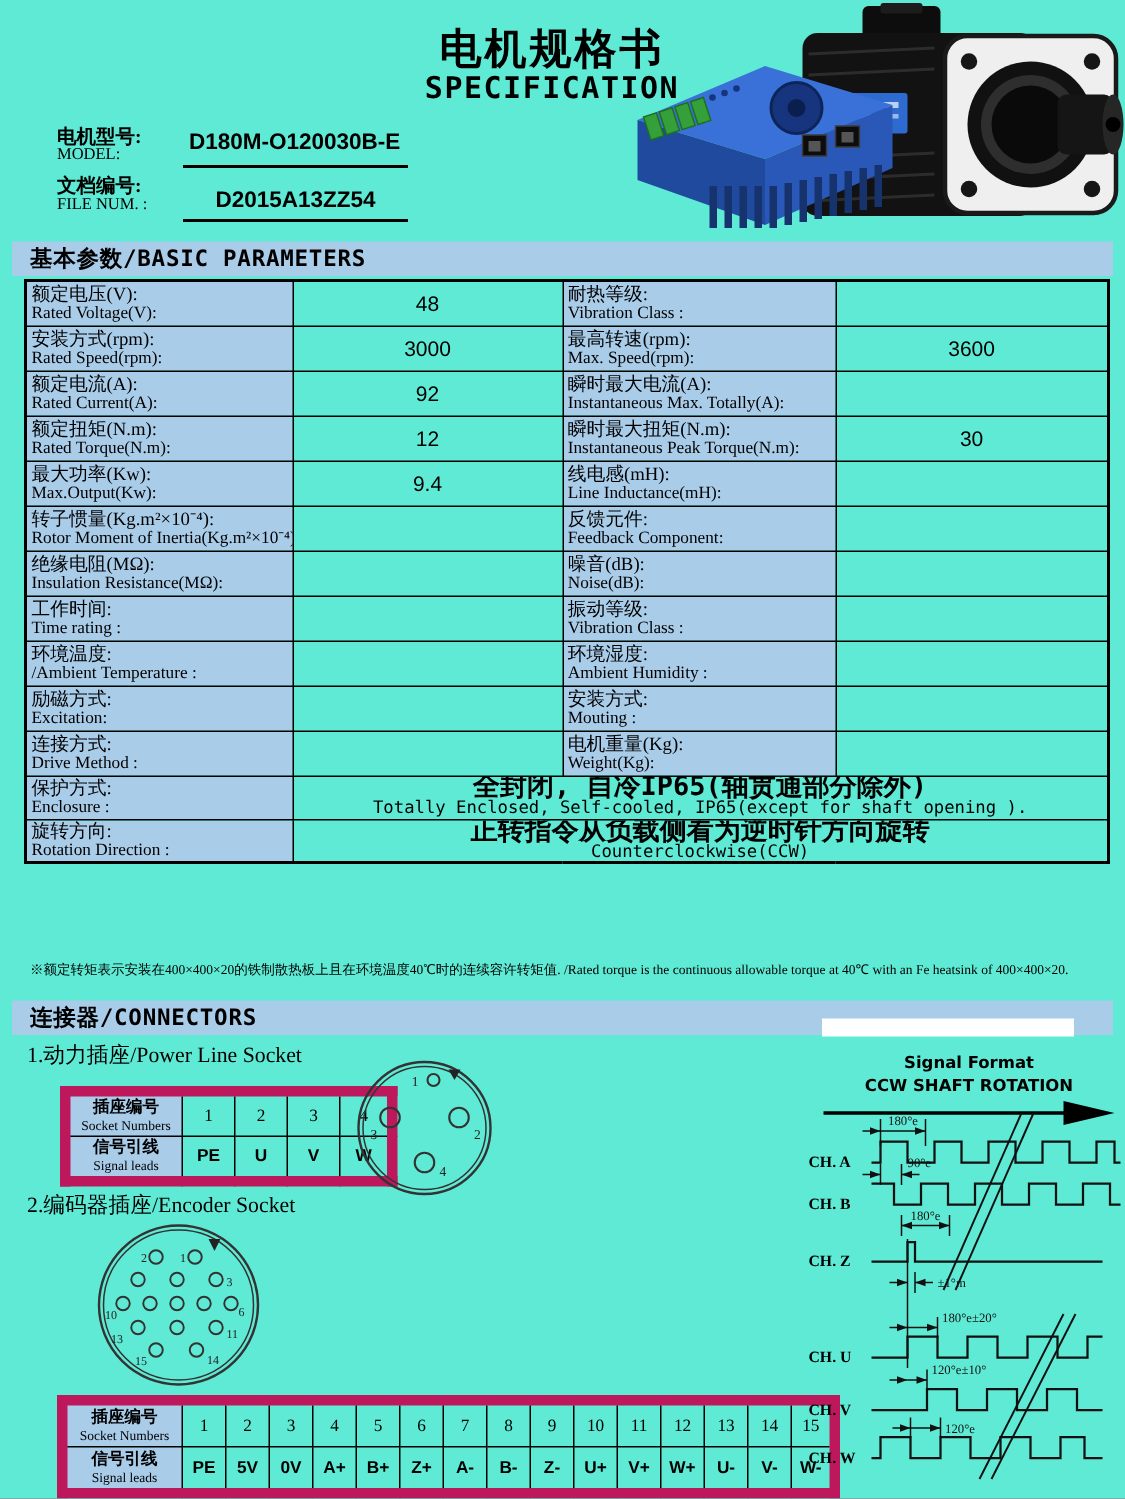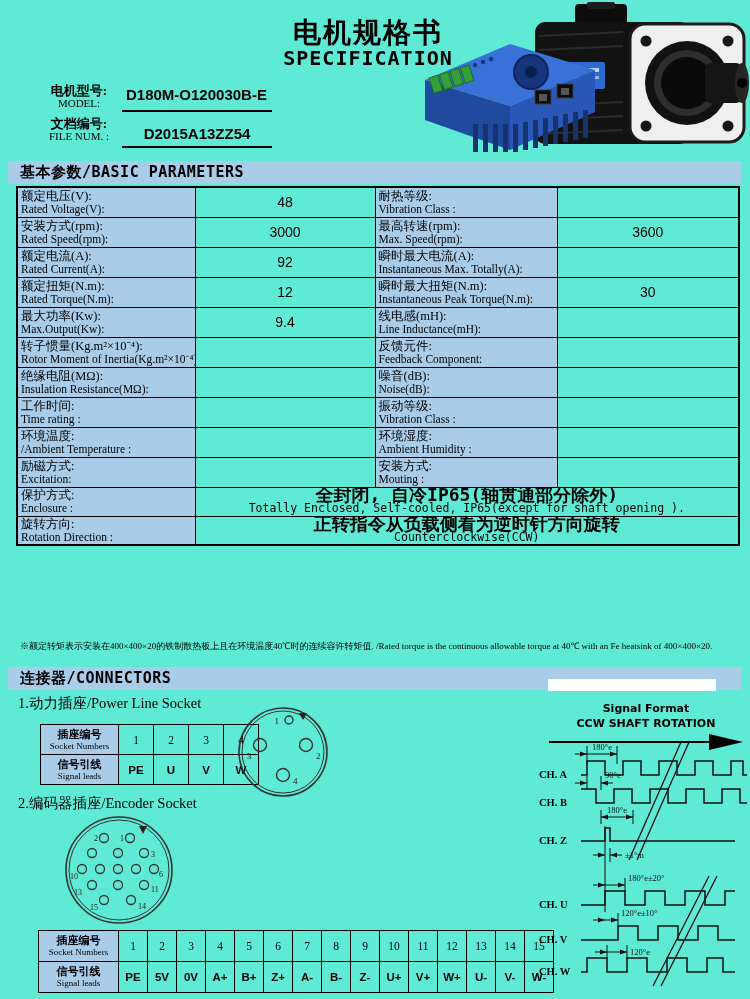--- a/index.html
+++ b/index.html
@@ -8,21 +8,21 @@
     background:#5eead4; overflow:hidden;
     font-family:"Liberation Serif", serif; color:#000;
   }
   .abs { position:absolute; }
 
   
   .title-cn { left:258px; top:14px; width:220px; text-align:center;
     font-size:28px; font-weight:bold; font-family:"DejaVu Sans", sans-serif; letter-spacing:2px; }
   .title-en { left:233px; top:46px; width:270px; text-align:center;
     font-size:20px; font-weight:bold; font-family:"DejaVu Sans Mono", monospace; letter-spacing:1px; }
-  .fieldlabel { width:82px; text-align:center; line-height:13px; }
+  .fieldlabel { width:82px; text-align:left; line-height:13px; }
   .fieldlabel .cnl { font-size:13px; font-weight:bold; }
   .fieldlabel .enl { font-size:11px; }
   .fieldval { font-family:"Liberation Sans", sans-serif; font-weight:bold; font-size:15px; }
   .uline { border-top:2px solid #000; height:0; }
 
   
   .section-bar { left:8px; width:734px; height:23px; background:#a9cce9;
     font-family:"DejaVu Sans Mono", monospace; font-weight:bold; font-size:15px;
     line-height:23px; padding-left:12px; box-sizing:border-box; letter-spacing:.5px; }
   .bar-notch { background:#ffffff; }
@@ -38,21 +38,21 @@
   td.val { text-align:center; font-family:"Liberation Sans", sans-serif; font-size:14px; }
   td.mval { text-align:center; font-family:"DejaVu Sans Mono", monospace; }
   td.mval .cn { font-size:18px; font-weight:bold; }
   td.mval .en { font-size:11.5px; }
 
   .note { left:20px; top:641px; width:724px; font-size:9px; line-height:11px; }
 
   .sub-heading { font-size:14.5px; }
 
   
-  .conn-table { table-layout:fixed; border:1px solid #be185d; }
+  .conn-table { table-layout:fixed; border:7px solid #be185d; }
   .conn-table td { border:1.5px solid #000; text-align:center; box-sizing:border-box; padding:0; }
   .conn-table td.lbl { line-height:12px; }
   .conn-table .cnh { font-size:11px; font-weight:bold; }
   .conn-table .enh { font-size:9px; }
   .conn-table td.num { font-size:11.5px; }
   .conn-table td.sig { font-family:"Liberation Sans", sans-serif; font-weight:bold; font-size:11.5px; }
   .power-table { left:40px; top:724px; width:218px; }
   .power-table tr { height:30px; }
   .encoder-table { left:38px; top:930px; width:515px; }
   .encoder-table tr { height:31px; }
@@ -283,20 +283,32 @@
             <div class="en">Excitation:</div>
           </td>
           <td class="val"></td>
           <td class="lbl">
             <div class="cn">安装方式:</div>
             <div class="en">Mouting :</div>
           </td>
           <td class="val"></td>
         </tr>
 
+        <tr>
+          <td class="lbl">
+            <div class="cn">连接方式:</div>
+            <div class="en">Drive Method :</div>
+          </td>
+          <td class="val"></td>
+          <td class="lbl">
+            <div class="cn">电机重量(Kg):</div>
+            <div class="en">Weight(Kg):</div>
+          </td>
+          <td class="val"></td>
+        </tr>
       </tbody>
     <tbody>
       <tr style="height:29px">
         <td class="lbl">
           <div class="cn">保护方式:</div>
           <div class="en">Enclosure :</div>
         </td>
         <td class="mval" colspan="3">
           <div class="cn">全封闭, 自冷IP65(轴贯通部分除外)</div>
           <div class="en">Totally Enclosed, Self-cooled, IP65(except for shaft opening ).</div>

